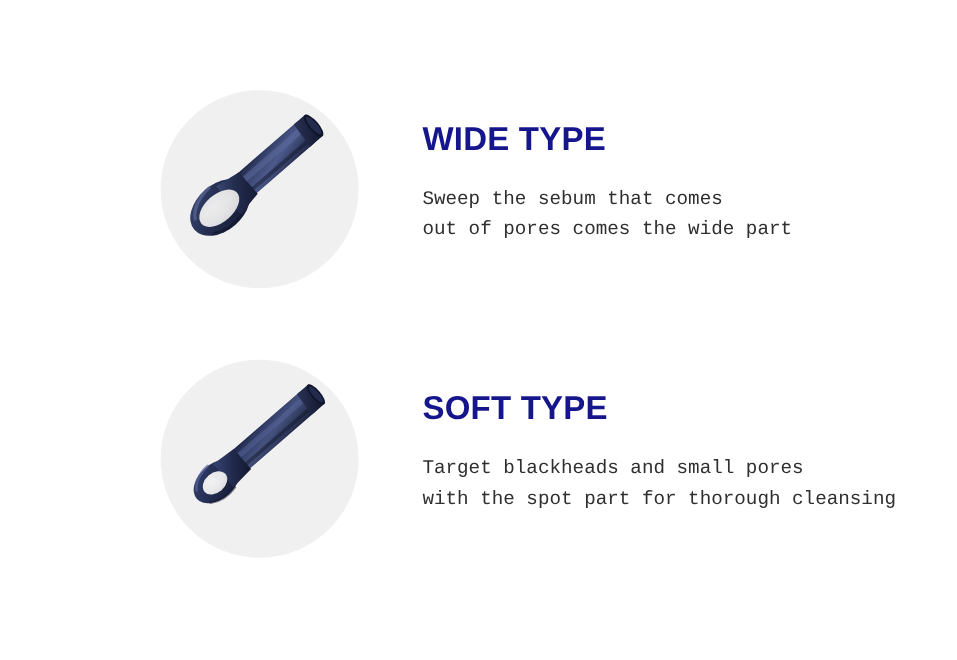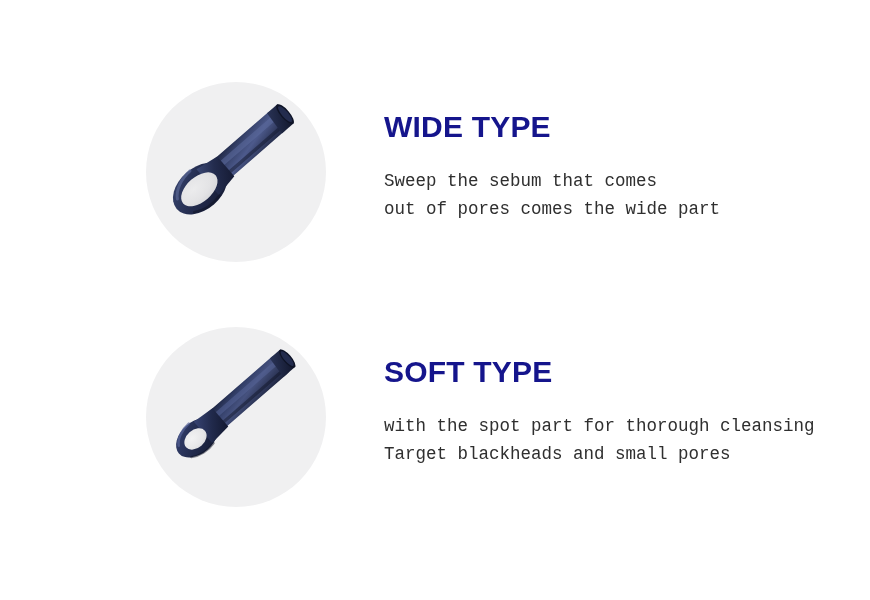--- a/index.html
+++ b/index.html
@@ -203,19 +203,19 @@
           <ellipse cx="45" cy="80" rx="12.5" ry="9" fill="url(#holeS)"></ellipse>
           <path d="M28 74 A24 16 0 0 1 50 64" stroke="#57649a" stroke-width="2.6" fill="none" opacity="0.65" stroke-linecap="round"></path>
           <path d="M30 91 A24 16 0 0 0 56 95" stroke="#0c1021" stroke-width="2.2" fill="none" opacity="0.5" stroke-linecap="round"></path>
         </g>
       </svg>
     </div>
 
     <div class="copy">
       <h2 class="feature-title">SOFT TYPE</h2>
       <p class="feature-desc">
+        <span class="line">Target blackheads and small pores</span>
         <span class="line">with the spot part for thorough cleansing</span>
-        <span class="line">Target blackheads and small pores</span>
       </p>
     </div>
   </div>
 
 </div>
 
 </body></html>

